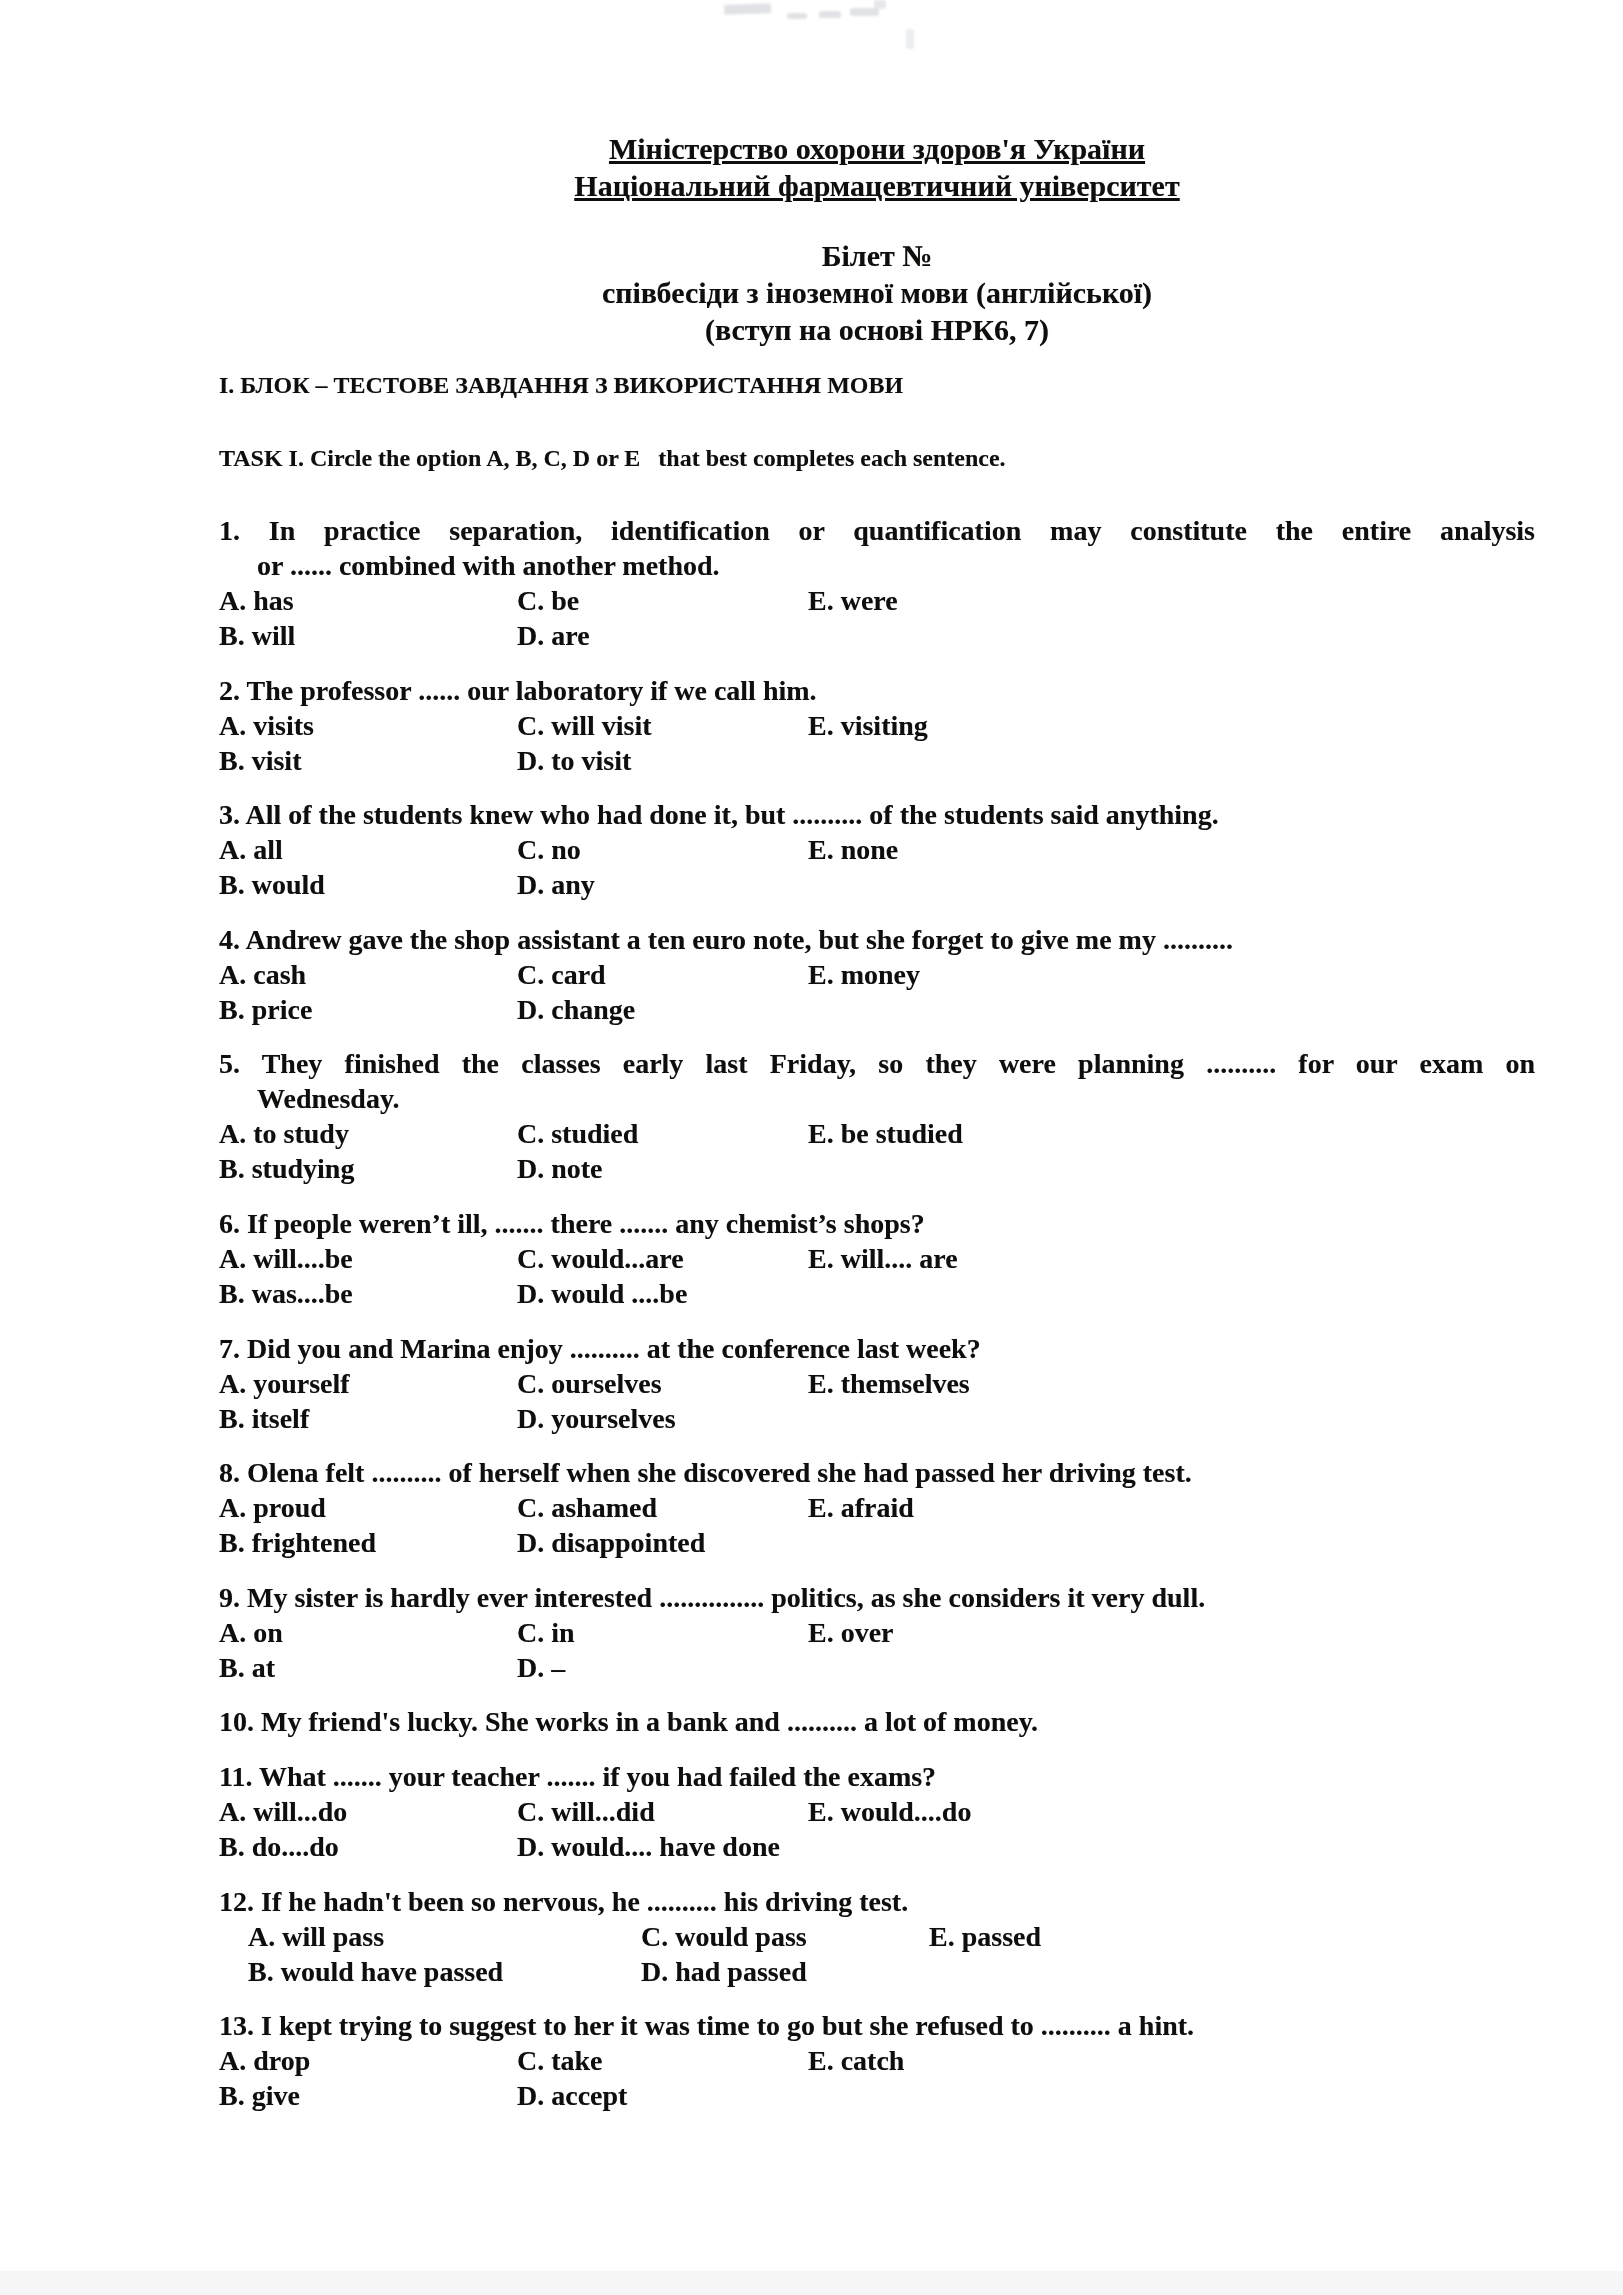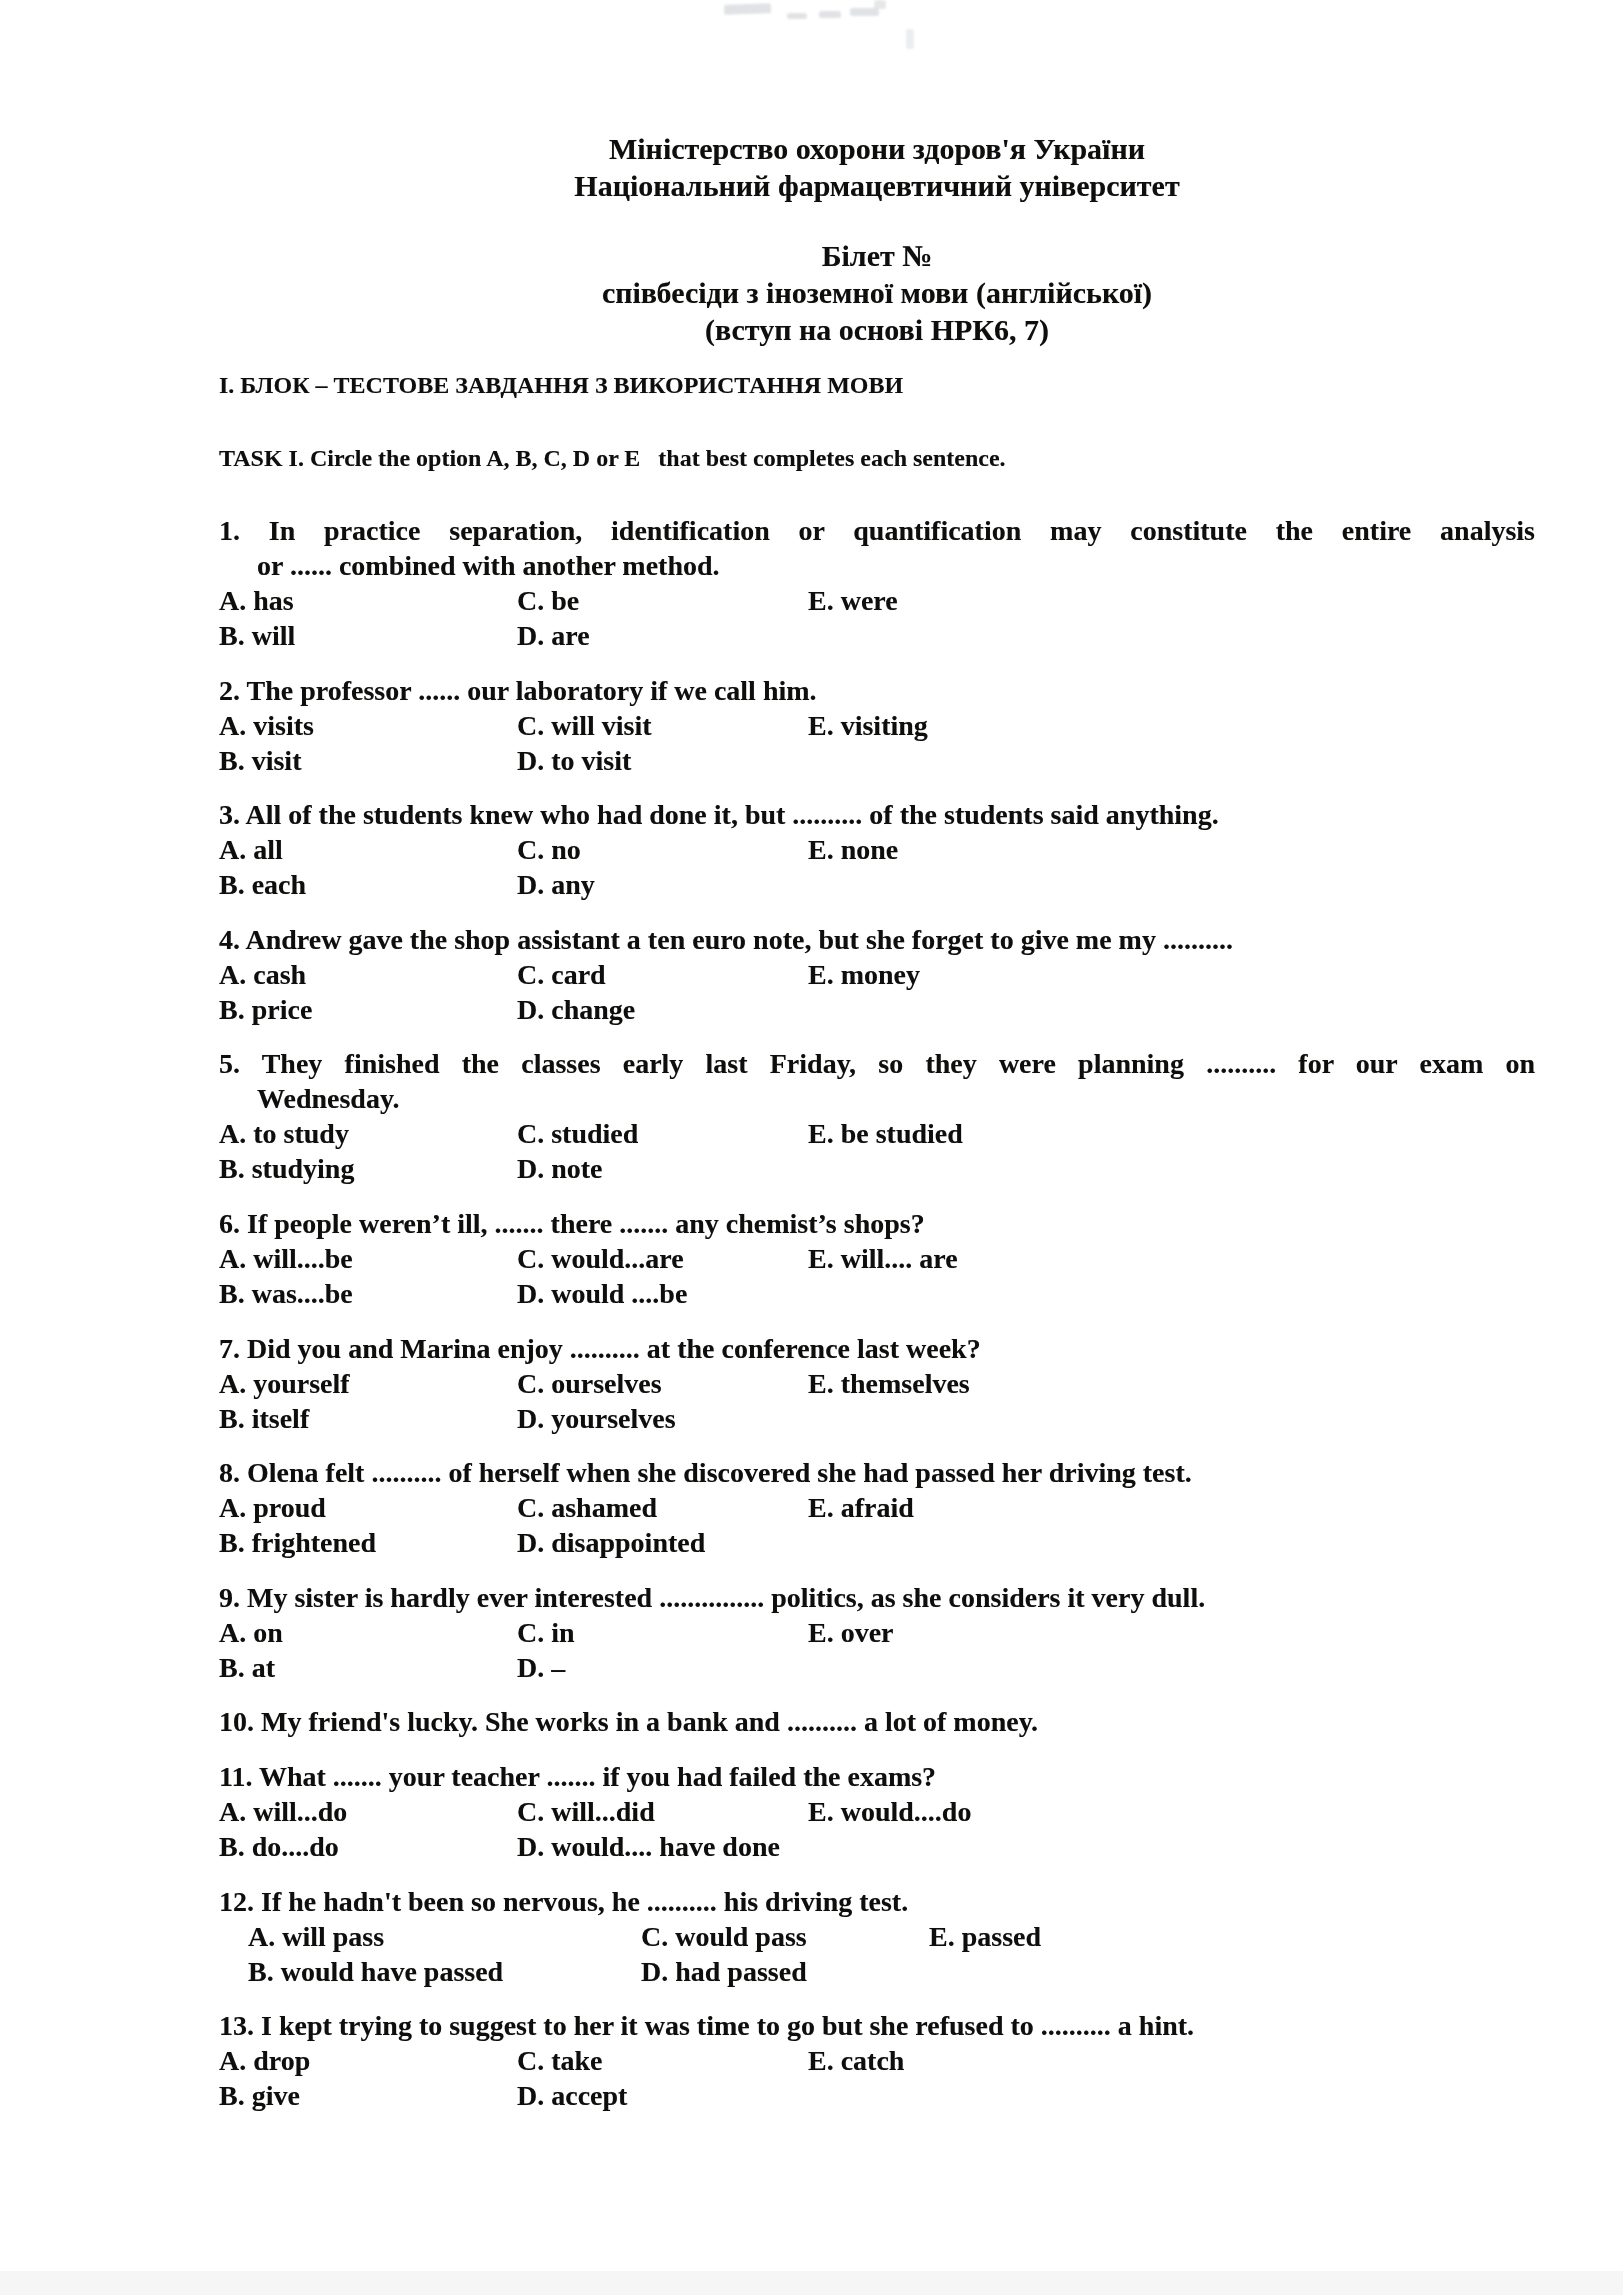--- a/index.html
+++ b/index.html
@@ -12,21 +12,21 @@
     font-family: "Liberation Serif", "DejaVu Serif", serif;
     font-weight: bold;
     color: #0e0e0d;
   }
   .content {
     position: absolute;
     left: 219px;
     top: 130px;
     width: 1316px;
   }
-  .doc-header { text-align: center; }
+  .doc-header { text-align: center; text-decoration: underline; }
   .doc-header .h-line {
     font-size: 30px;
     line-height: 37px;
     text-shadow: 0 0 0.7px rgba(0,0,0,0.35);
   }
   .ticket-block { margin-top: 33px; text-align: center; }
   .ticket-block .h-line {
     font-size: 30px;
     line-height: 37px;
     text-shadow: 0 0 0.7px rgba(0,0,0,0.35);
@@ -143,21 +143,21 @@
           <div class="opt">B. visit</div>
           <div class="opt">D. to visit</div>
         </div>
       </div>
       <div class="q">
         <div class="q-line">3. All of the students knew who had done it, but .......... of the students said anything.</div>
         <div class="opts">
           <div class="opt">A. all</div>
           <div class="opt">C. no</div>
           <div class="opt">E. none</div>
-          <div class="opt">B. each</div>
+          <div class="opt">B. would</div>
           <div class="opt">D. any</div>
         </div>
       </div>
       <div class="q">
         <div class="q-line">4. Andrew gave the shop assistant a ten euro note, but she forget to give me my ..........</div>
         <div class="opts">
           <div class="opt">A. cash</div>
           <div class="opt">C. card</div>
           <div class="opt">E. money</div>
           <div class="opt">B. price</div>

